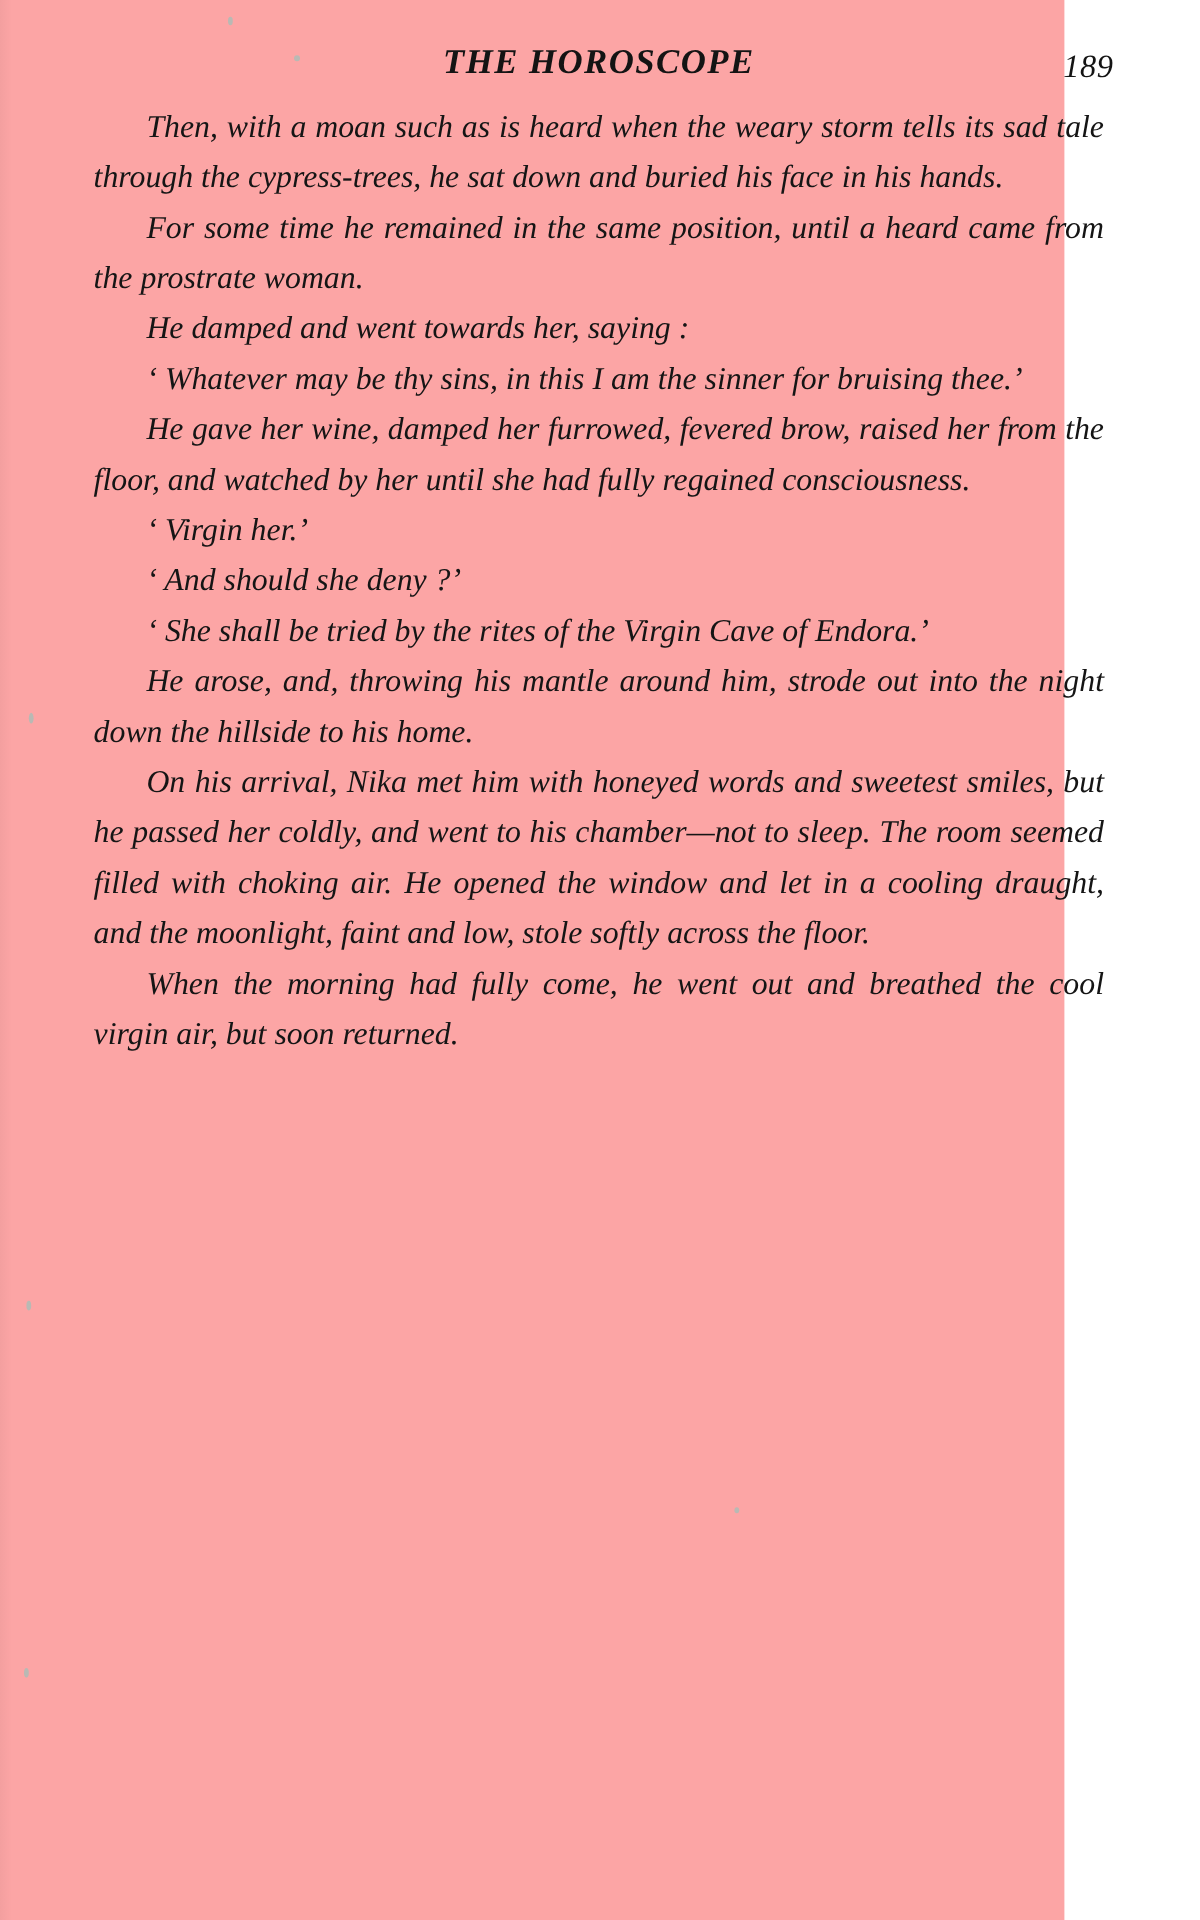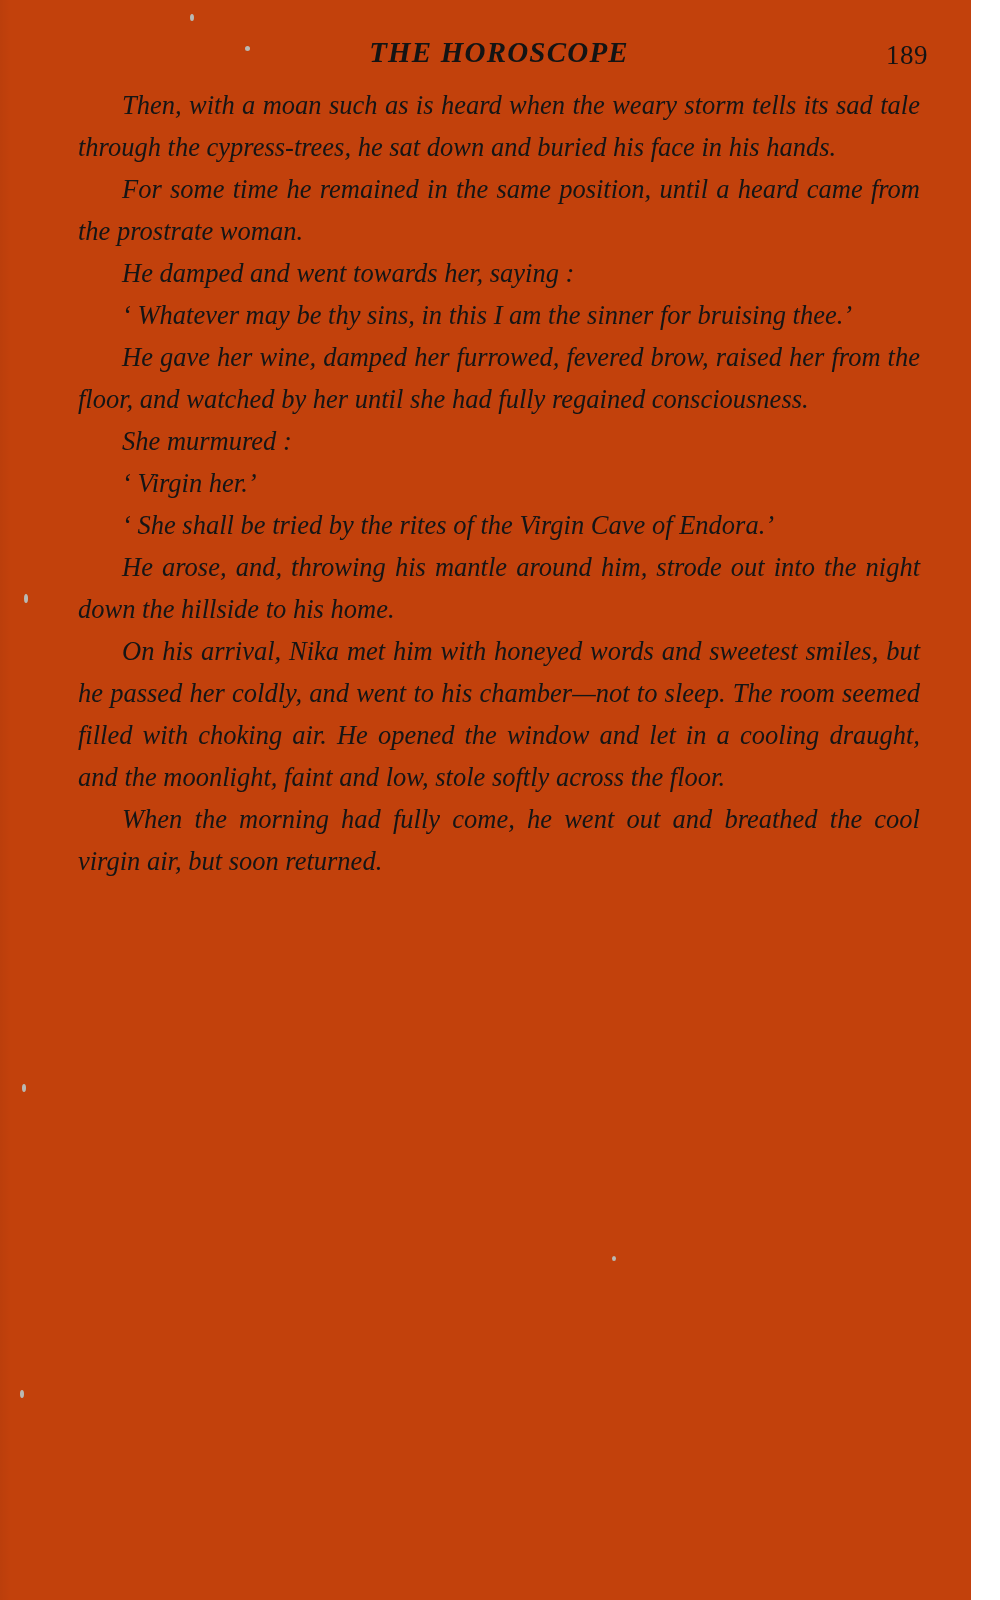--- a/index.html
+++ b/index.html
@@ -9,23 +9,23 @@
   }
   body {
     width: 1000px;
     height: 1600px;
     font-family: "Liberation Serif", serif;
     color: #1a1a1a;
     overflow: hidden;
   }
   .page {
     position: relative;
-    width: 971px;
+    width: 887px;
     height: 1600px;
-    background: #c2410c;
+    background: #fca5a5;
   }
   .page-inner {
     position: absolute;
     left: 78px;
     top: 22px;
     width: 842px;
   }
   .running-head {
     position: relative;
     height: 54px;
@@ -42,20 +42,21 @@
     letter-spacing: 1.2px;
     color: #141414;
   }
   .head-folio {
     position: absolute;
     right: -8px;
     top: 18px;
     font-size: 27px;
     letter-spacing: 0.5px;
     color: #141414;
+    font-style: italic;
   }
   .body-text {
     margin-top: 8px;
     font-size: 26.5px;
     line-height: 42px;
     text-align: justify;
     text-justify: inter-word;
     color: #151515;
     font-style: italic;
   }
@@ -101,22 +102,22 @@
       <div class="head-title">THE HOROSCOPE</div>
       <div class="head-folio">189</div>
     </div>
 
     <div class="body-text">
       <p>Then, with a moan such as is heard when the weary storm tells its sad tale through the cypress-trees, he sat down and buried his face in his hands.</p>
       <p>For some time he remained in the same position, until a heard came from the prostrate woman.</p>
       <p>He damped and went towards her, saying :</p>
       <p>‘ Whatever may be thy sins, in this I am the sinner for bruising thee.’</p>
       <p>He gave her wine, damped her furrowed, fevered brow, raised her from the floor, and watched by her until she had fully regained consciousness.</p>
-      <p>She murmured :</p>
       <p>‘ Virgin her.’</p>
+      <p>‘ And should she deny ?’</p>
       <p>‘ She shall be tried by the rites of the Virgin Cave of Endora.’</p>
       <p>He arose, and, throwing his mantle around him, strode out into the night down the hillside to his home.</p>
       <p>On his arrival, Nika met him with honeyed words and sweetest smiles, but he passed her coldly, and went to his chamber—not to sleep.   The room seemed filled with choking air.   He opened the window and let in a cooling draught, and the moonlight, faint and low, stole softly across the floor.</p>
       <p>When the morning had fully come, he went out and breathed the cool virgin air, but soon returned.</p>
     </div>
 
   </div>
 </div>
 
 </body></html>

